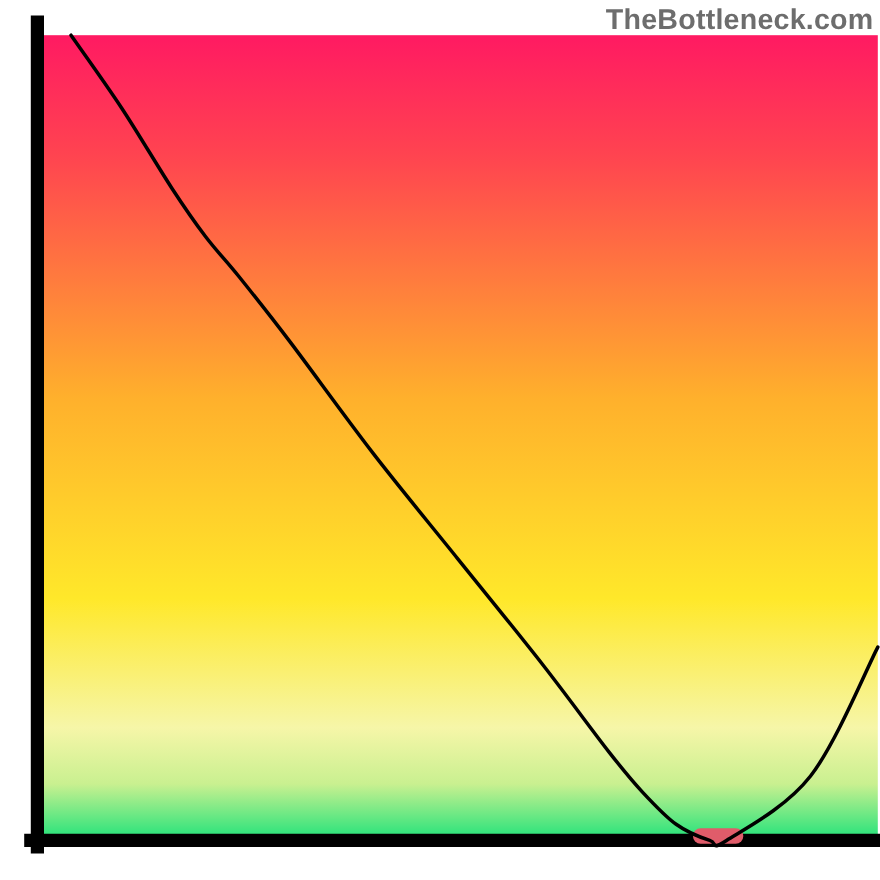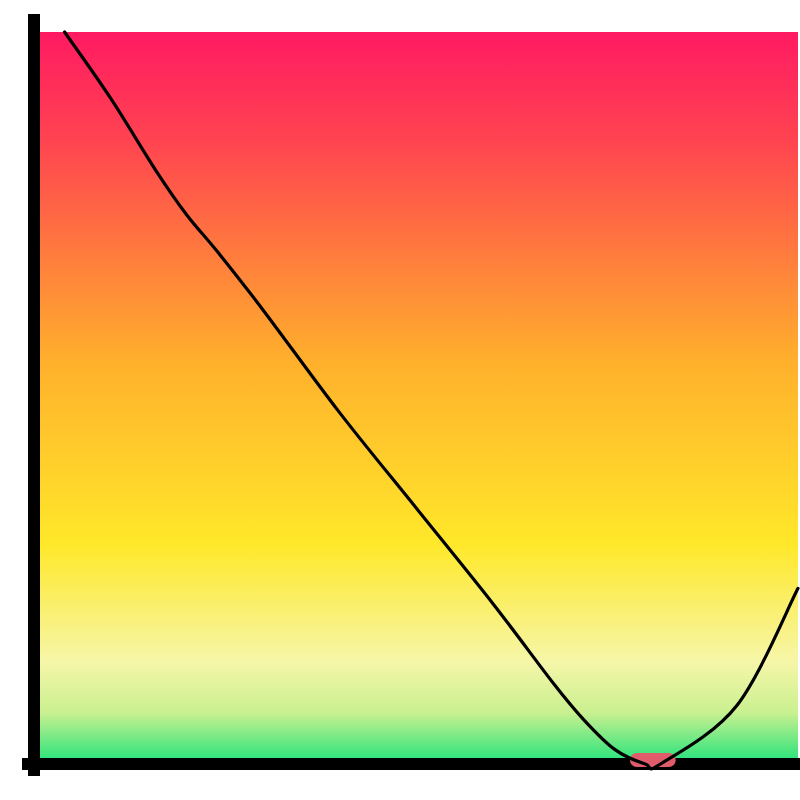--- a/index.html
+++ b/index.html
@@ -50,13 +50,14 @@
     <rect id="plot-bg" x="34" y="32" width="764" height="732" fill="url(#bg-grad)"></rect>
 
     <line id="y-axis" x1="34" y1="20" x2="34" y2="770" stroke="#000000" stroke-width="12" stroke-linecap="square"></line>
     <line id="x-axis" x1="28" y1="764" x2="800" y2="764" stroke="#000000" stroke-width="12" stroke-linecap="square"></line>
 
     <rect id="opt-marker" x="629.9200000000001" y="753" width="45.83999999999992" height="14" rx="7" ry="7" fill="#e05c6a"></rect>
 
     <path id="curve" d="M 64.56 32 C 72.2 42.98 95.12 74.7 110.4 97.88 C 125.68 121.05999999999999 143.50666666666666 151.55999999999992 156.24 171.07999999999993 C 168.97333333333336 190.59999999999994 176.61333333333334 201.57999999999998 186.8 215 C 196.98666666666668 228.42000000000002 204.62666666666667 235.74 217.35999999999999 251.60000000000002 C 230.0933333333333 267.46000000000004 242.82666666666665 283.32000000000005 263.2 310.16 C 283.5733333333333 337 314.1333333333333 379.7 339.6 412.64 C 365.0666666666667 445.58 390.53333333333336 476.08 416 507.8 C 441.46666666666664 539.52 469.47999999999996 573.6800000000001 492.4 602.96 C 515.3199999999999 632.24 538.24 663.96 553.52 683.48 C 568.8 703 573.8933333333332 709.1 584.0799999999999 720.08 C 594.2666666666667 731.0600000000001 604.4533333333333 742.04 614.64 749.36 C 624.8266666666667 756.6800000000001 637.5600000000001 761.56 645.2 764 C 652.84 766.44 645.2 773.76 660.48 764 C 675.76 754.24 713.96 734.72 736.88 705.44 C 759.8 676.1600000000001 787.8133333333333 607.8399999999999 798 588.3199999999999" fill="none" stroke="#000000" stroke-width="3.2" stroke-linejoin="round" stroke-linecap="round"></path>
   </svg>
 
+  <div class="watermark">TheBottleneck.com</div>
 </div>
 
 </body></html>

